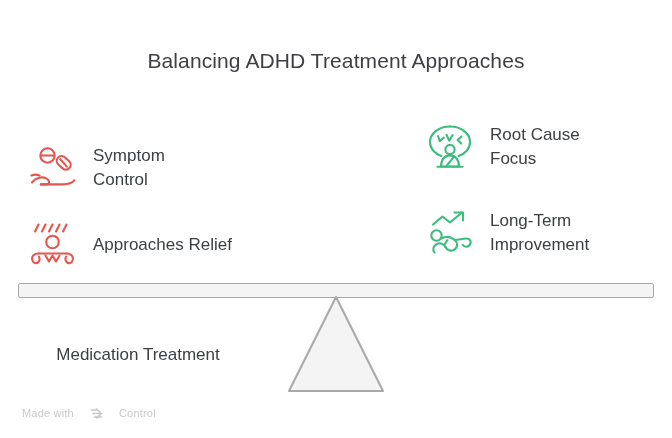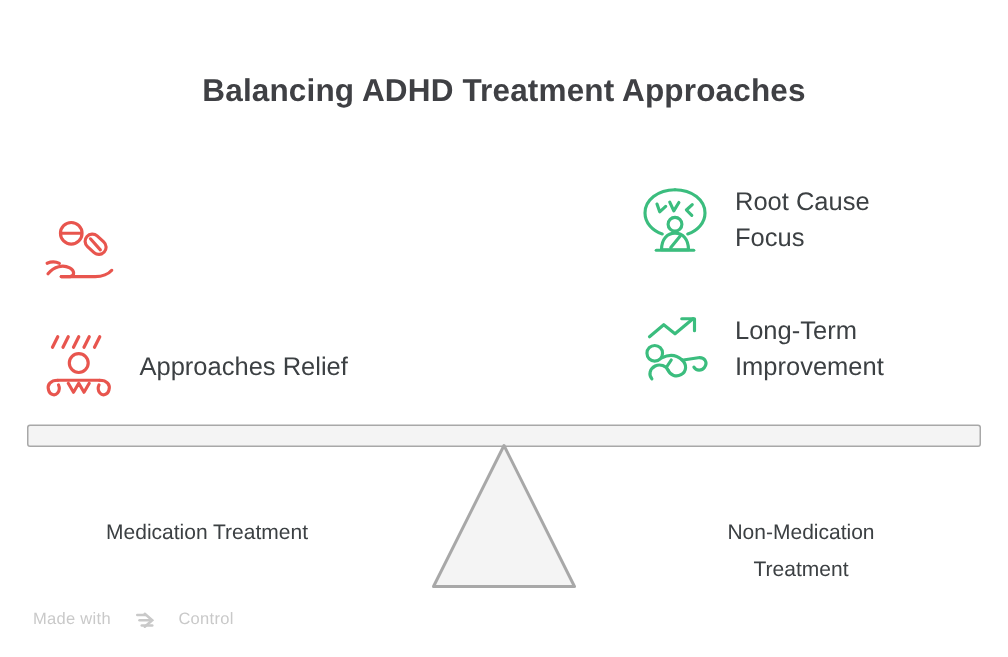--- a/index.html
+++ b/index.html
@@ -25,21 +25,21 @@
   }
 
   
   .title {
     position: absolute;
     top: 47px;
     left: 0;
     width: 672px;
     text-align: center;
     font-size: 21px;
-    font-weight: bold;
+    font-weight: normal;
     color: #3f4044;
     letter-spacing: 0.1px;
     line-height: 28px;
   }
 
   
   .feature {
     position: absolute;
     display: flex;
     align-items: center;
@@ -83,21 +83,21 @@
     position: absolute;
     left: 286px;
     top: 294px;
     width: 100px;
     height: 100px;
   }
 
   
   .side-label {
     position: absolute;
-    font-size: 14px;
+    font-size: 17px;
     line-height: 25px;
     color: #3c4043;
     white-space: pre-line;
   }
   #label-left  { left: 0px;   top: 342px; width: 276px; text-align: center; }
   #label-right { left: 396px; top: 342px; width: 276px; text-align: center; }
 
   
   .watermark {
     position: absolute;
@@ -129,20 +129,22 @@
         <line x1="13.2" y1="11.5" x2="25.8" y2="11.5"></line>
         <rect x="28" y="14" width="15.5" height="9.6" rx="4.8" transform="rotate(42 35.7 18.8)"></rect>
         <line x1="32.3" y1="15.2" x2="38.9" y2="22.6"></line>
         <path d="M4 38.5 C 8 33.5, 14 32.2, 18.5 34.6
                  C 21.8 36.4, 22 39.8, 18.8 40.4
                  L 12.8 40.4"></path>
         <path d="M12.8 40.4 L 35.5 40.4 C 40 40.4, 44.5 38.6, 46.5 36.2"></path>
         <path d="M3.4 31.5 C 6.4 30.3, 9.6 30.6, 11.6 31.6"></path>
       </svg>
     </span>
+    <span class="feat-label">Symptom
+Control</span>
   </div>
 
   <div class="feature" id="feat-immediate">
     <span class="icon-box">
       <svg width="50" height="46" viewBox="0 0 50 46" fill="none" stroke="#e8554e" stroke-width="2.1" stroke-linecap="round" stroke-linejoin="round">
         <line x1="7" y1="9.5" x2="10.5" y2="2.5"></line>
         <line x1="14" y1="9.5" x2="17.5" y2="2.5"></line>
         <line x1="21" y1="9.5" x2="24.5" y2="2.5"></line>
         <line x1="28" y1="9.5" x2="31.5" y2="2.5"></line>
         <line x1="35" y1="9.5" x2="38.5" y2="2.5"></line>
@@ -204,22 +206,20 @@
   <div class="beam"></div>
 
   <div class="fulcrum">
     <svg width="100" height="100" viewBox="0 0 100 100">
       <polygon points="50,3 97,97 3,97" fill="#f4f4f4" stroke="#a8a8a8" stroke-width="2" stroke-linejoin="round"></polygon>
     </svg>
   </div>
 
   <div class="side-label" id="label-left">Medication Treatment</div>
 
-  <div class="side-label" id="label-right">Non-Medication
-Treatment</div>
 
   <div class="watermark">
     <span>Made with</span>
     <span class="napkin-mark">
       <svg width="13" height="11" viewBox="0 0 13 11" fill="none" stroke="#c9c9c9" stroke-width="1.7" stroke-linecap="round">
         <path d="M1.5 2 L 7 2"></path>
         <path d="M3 5.5 L 9.5 5.5"></path>
         <path d="M4.5 9 L 11.5 9"></path>
         <path d="M6.5 1.2 L 11.5 5.5 L 6.5 9.8"></path>
       </svg>

